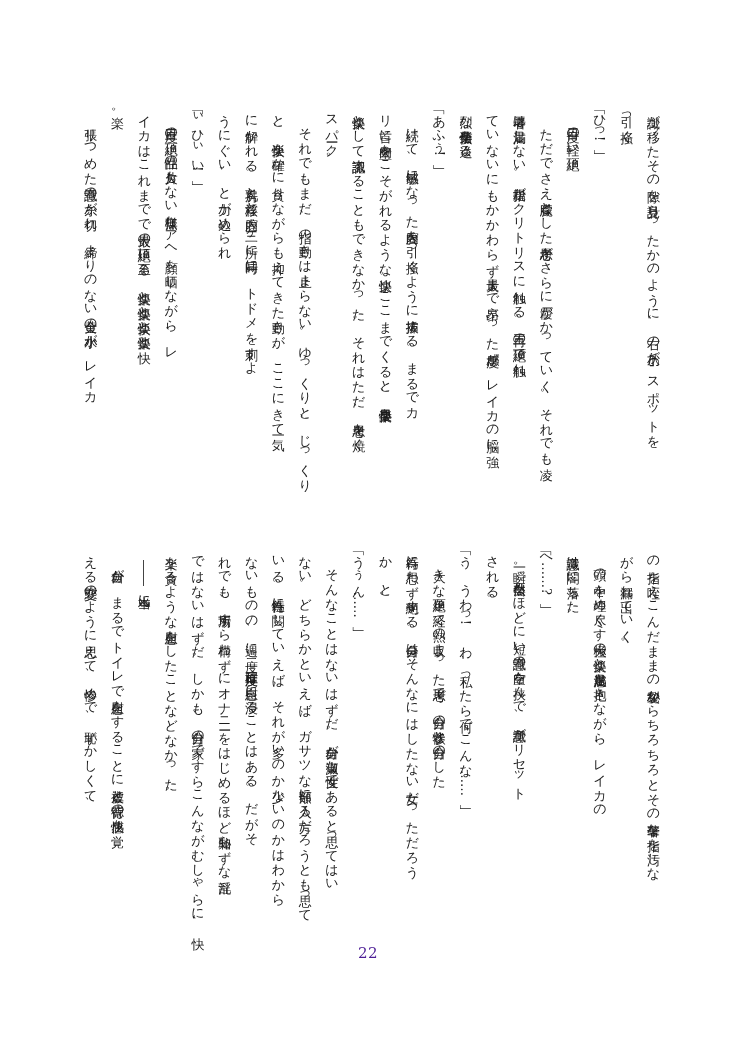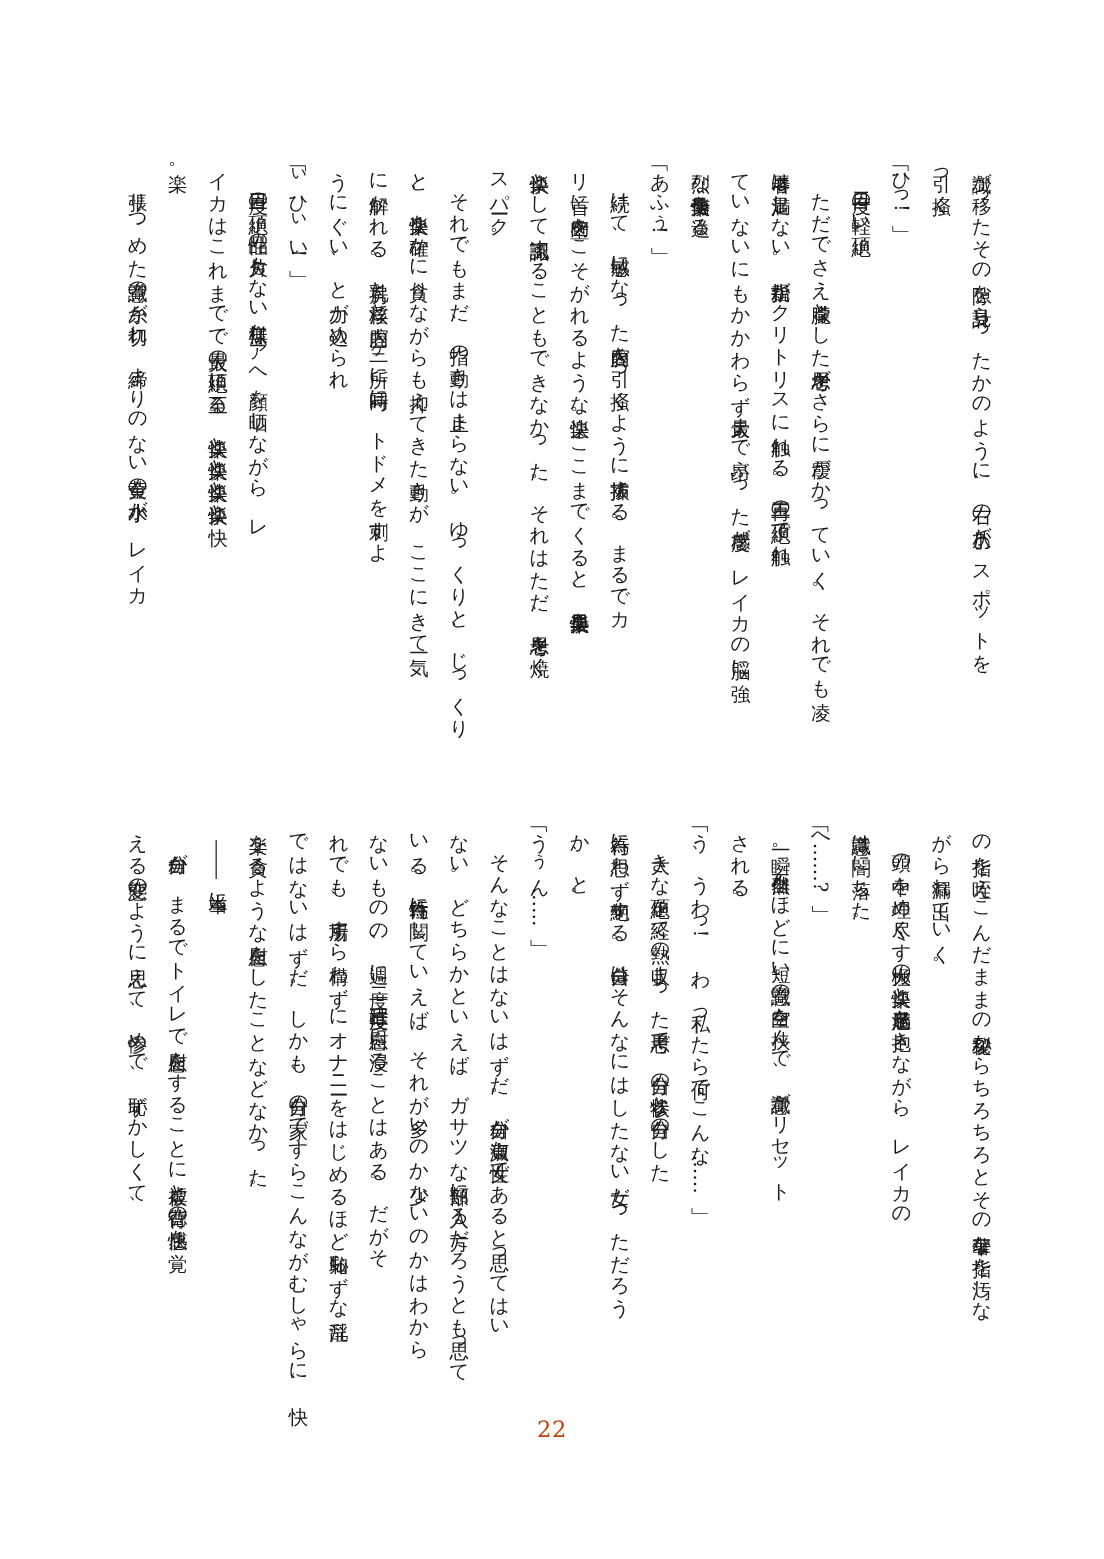--- a/index.html
+++ b/index.html
@@ -30,21 +30,21 @@
   .vblock p.ind { text-indent: 13px; }
   #block-top { top: 106px; }
   #block-bottom { top: 547px; }
   .page-number {
     position: absolute;
     top: 944px;
     left: 0;
     width: 736px;
     text-align: center;
     font-size: 15px;
-    color: #c2410c;
+    color: #4c1d95;
     letter-spacing: 0.5px;
   }
 </style>
 </head>
 <body>
 
 <div class="page">
 
   <div class="vblock" id="block-top">
     <p>識が移ったその隙を見計らったかのように、右の爪がGスポットを</p>

